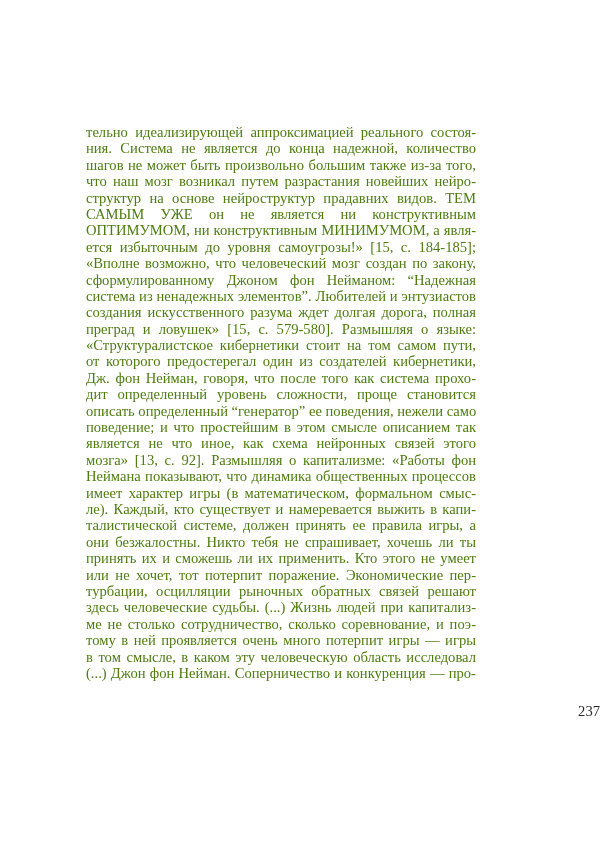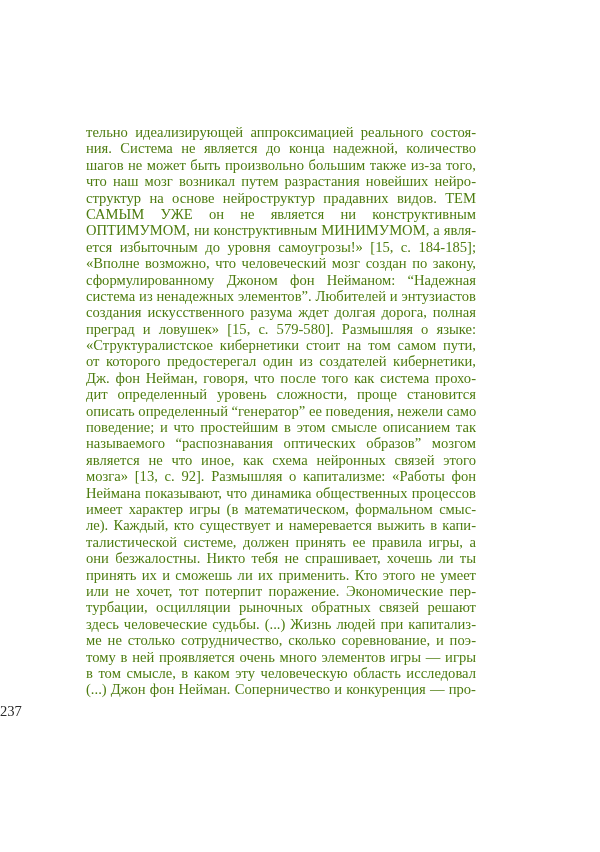--- a/index.html
+++ b/index.html
@@ -10,21 +10,21 @@
       position: absolute; left: 86px; top: 124px; width: 390px;
       font-family: "Liberation Serif", "DejaVu Serif", serif;
       font-size: 14.6px; line-height: 16.4px; color: #4d7c0f;
     }
     .line {
       display: block; white-space: nowrap; text-align: justify; text-align-last: justify;
       height: 16.4px;
     }
     .line.last { text-align-last: justify; }
     .page-number {
-      position: absolute; top: 703px; left: 0; width: 600px; text-align: left;
+      position: absolute; top: 703px; left: 0; width: 600px; text-align: right;
       font-family: "Liberation Serif", "DejaVu Serif", serif;
       font-size: 14.6px; color: #2a2a2a;
     }
   </style>
 </head>
 <body>
 
 <div class="page-text">
   <span class="line">тельно идеализирующей аппроксимацией реального состоя-</span>
   <span class="line">ния. Система не является до конца надежной, количество</span>
@@ -38,31 +38,30 @@
   <span class="line">сформулированному Джоном фон Нейманом: “Надежная</span>
   <span class="line">система из ненадежных элементов”. Любителей и энтузиастов</span>
   <span class="line">создания искусственного разума ждет долгая дорога, полная</span>
   <span class="line">преград и ловушек» [15, с. 579-580]. Размышляя о языке:</span>
   <span class="line">«Структуралистское кибернетики стоит на том самом пути,</span>
   <span class="line">от которого предостерегал один из создателей кибернетики,</span>
   <span class="line">Дж. фон Нейман, говоря, что после того как система прохо-</span>
   <span class="line">дит определенный уровень сложности, проще становится</span>
   <span class="line">описать определенный “генератор” ее поведения, нежели само</span>
   <span class="line">поведение; и что простейшим в этом смысле описанием так</span>
-  <span class="line">называемого “распознавания оптических образов” мозгом</span>
   <span class="line">является не что иное, как схема нейронных связей этого</span>
   <span class="line">мозга» [13, с. 92]. Размышляя о капитализме: «Работы фон</span>
   <span class="line">Неймана показывают, что динамика общественных процессов</span>
   <span class="line">имеет характер игры (в математическом, формальном смыс-</span>
   <span class="line">ле). Каждый, кто существует и намеревается выжить в капи-</span>
   <span class="line">талистической системе, должен принять ее правила игры, а</span>
   <span class="line">они безжалостны. Никто тебя не спрашивает, хочешь ли ты</span>
   <span class="line">принять их и сможешь ли их применить. Кто этого не умеет</span>
   <span class="line">или не хочет, тот потерпит поражение. Экономические пер-</span>
   <span class="line">турбации, осцилляции рыночных обратных связей решают</span>
   <span class="line">здесь человеческие судьбы. (...) Жизнь людей при капитализ-</span>
   <span class="line">ме не столько сотрудничество, сколько соревнование, и поэ-</span>
-  <span class="line">тому в ней проявляется очень много элементов игры — игры</span>
+  <span class="line">тому в ней проявляется очень много потерпит игры — игры</span>
   <span class="line">в том смысле, в каком эту человеческую область исследовал</span>
   <span class="line last">(...) Джон фон Нейман. Соперничество и конкуренция — про-</span>
 </div>
 
 <div class="page-number">237</div>
 
 </body></html>

